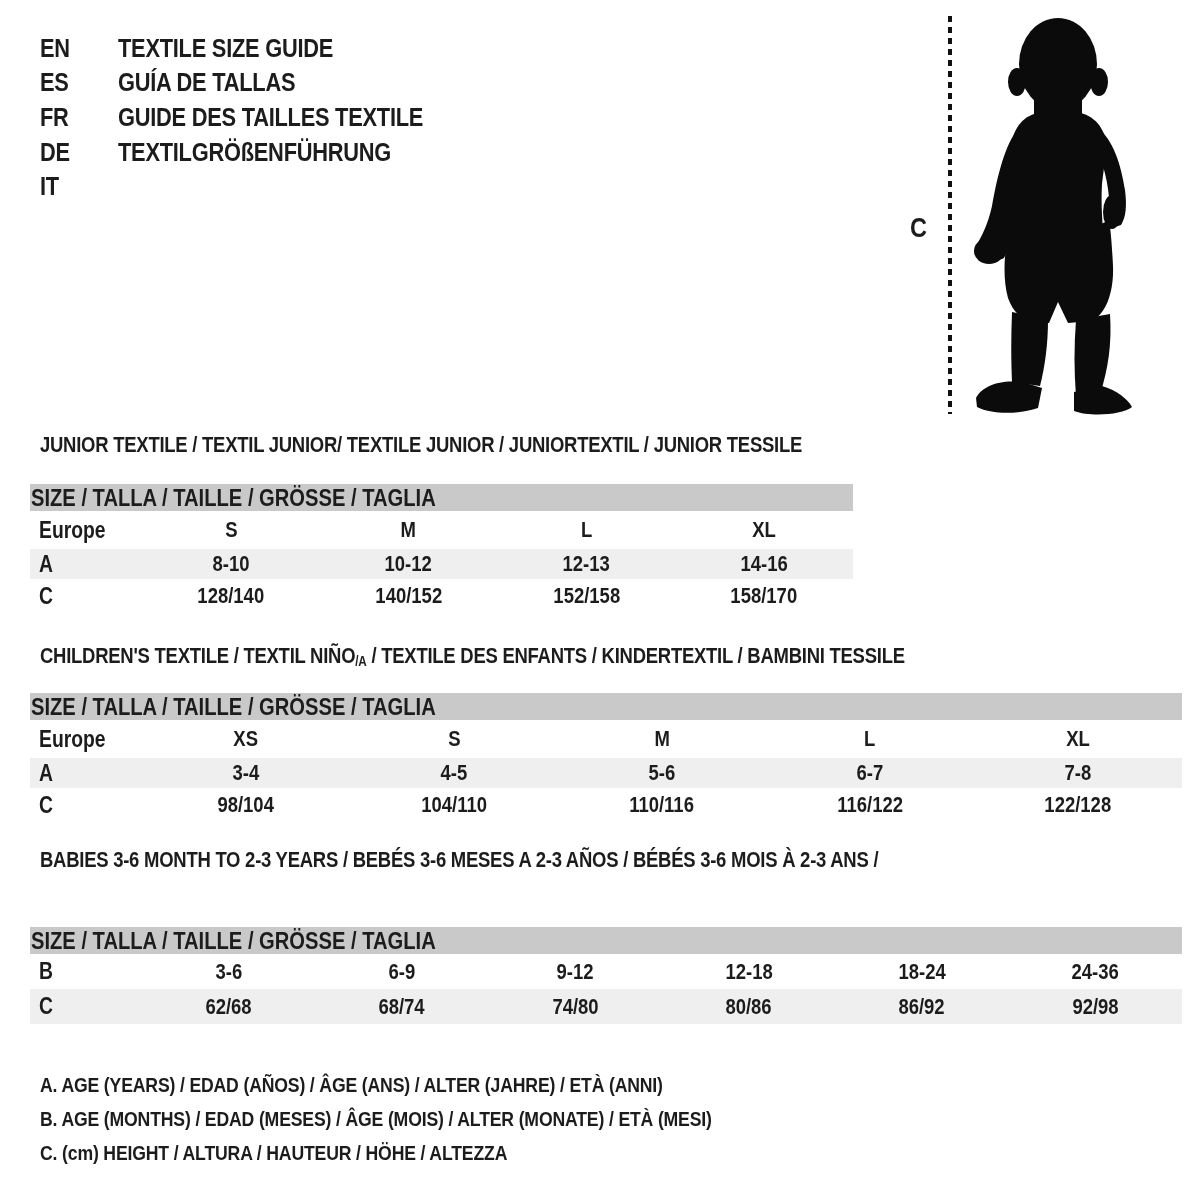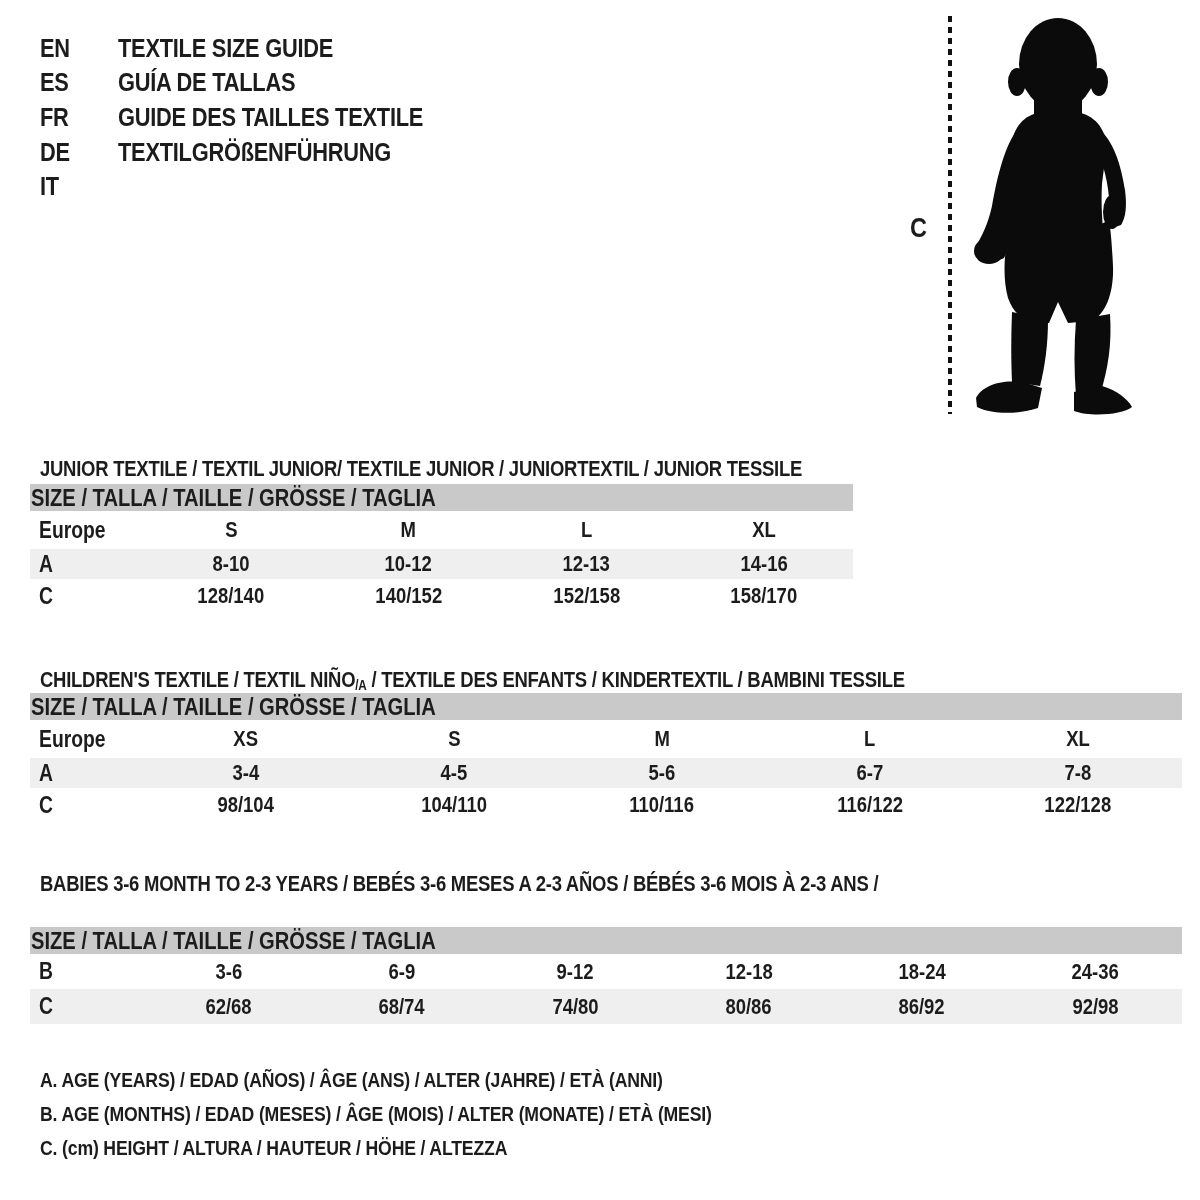--- a/index.html
+++ b/index.html
@@ -16,41 +16,41 @@
   .lang-row{display:flex;height:34.6px;align-items:center;font-size:26px;font-weight:700;letter-spacing:-.3px;}
   .lang-code{width:78px;flex:0 0 78px;}
 
   
   .measure-line{position:absolute;left:948px;top:16px;width:4px;height:398px;
     background:repeating-linear-gradient(to bottom,#111 0 6px,transparent 6px 11px);}
   .measure-label{position:absolute;left:910px;top:212px;font-size:28px;font-weight:700;}
   .figure-svg{position:absolute;left:962px;top:14px;}
 
   
-  .sec-head{position:absolute;left:40px;font-size:22px;font-weight:700;letter-spacing:-.3px;line-height:22px;margin-top:24px;}
+  .sec-head{position:absolute;left:40px;font-size:22px;font-weight:700;letter-spacing:-.3px;line-height:22px;}
   .sub{font-size:14px;vertical-align:-3px;}
 
   
   .size-table{position:absolute;left:30px;}
   .thead{background:#c9c9c9;height:27px;line-height:28px;padding-left:1px;font-size:24px;font-weight:700;}
   .trow{display:grid;align-items:center;font-weight:700;}
   .cols-4{grid-template-columns:112px repeat(4,1fr);}
   .cols-5{grid-template-columns:112px repeat(5,1fr);}
   .cols-6{grid-template-columns:112px repeat(6,1fr);}
   .r-top{height:38px;}
   .r-mid{height:30px;}
   .r-last{height:34px;}
   .r-b{height:35px;}
   .shade{background:#efefef;}
   .lbl{padding-left:9px;font-size:23px;text-align:left;}
   .val{text-align:center;font-size:22px;}
 
   
   .footnotes{position:absolute;left:40px;top:1068px;}
-  .fn-row{height:34px;display:flex;font-size:21px;font-weight:700;letter-spacing:-.2px;}
+  .fn-row{height:34px;display:flex;align-items:center;font-size:21px;font-weight:700;letter-spacing:-.2px;}
 </style>
 </head>
 <body>
 
 <div id="page">
 
   <div class="lang-block">
     <div class="lang-row">
       <span class="lang-code"><span class="cond">EN</span></span>
       <span><span class="cond">TEXTILE SIZE GUIDE</span></span>

